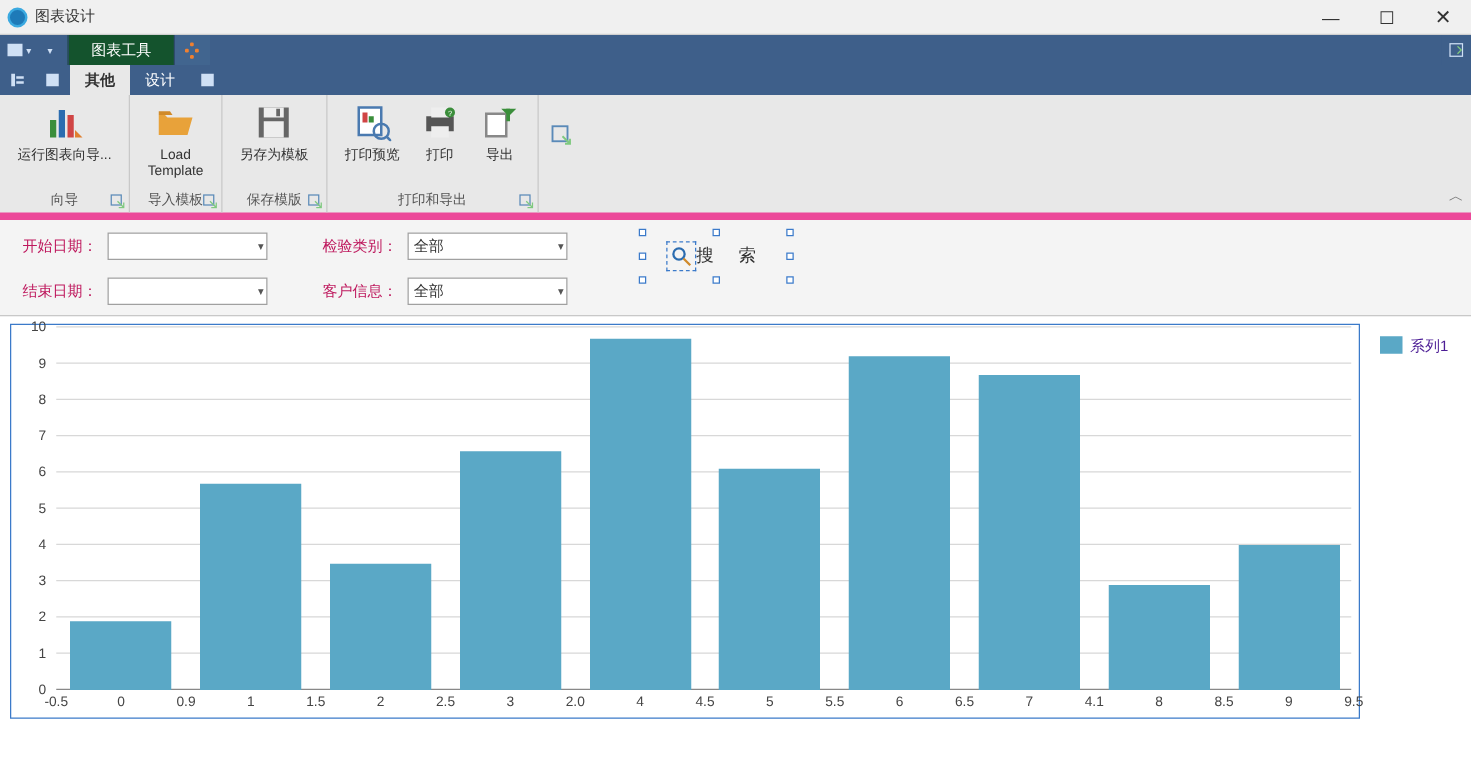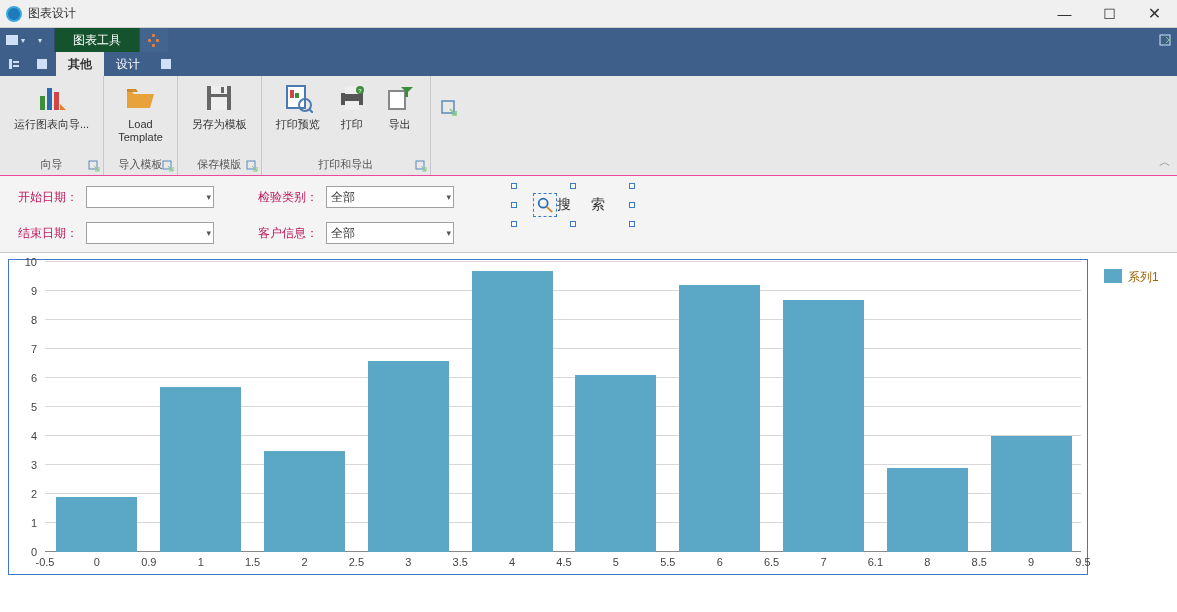--- a/index.html
+++ b/index.html
@@ -23,21 +23,21 @@
   .ribbon-tabs .orange-btn .dots { width: 12px; height: 12px; position: relative; }
   .ribbon-tabs .orange-btn .dots span { position: absolute; width: 3px; height: 3px; background: #f08030; border-radius: 1px; }
   .ribbon-tabs .right-icon { position: absolute; right: 0; top: 0; width: 24px; height: 24px; display: flex; align-items: center; justify-content: center; color: #cfe0f5; background: #3e5f8a; }
 
   .ribbon-tabs2 { height: 24px; background: #3e5f8a; display: flex; align-items: stretch; }
   .ribbon-tabs2 .mini { width: 28px; display: flex; align-items: center; justify-content: center; color: #cfe0f5; }
   .ribbon-tabs2 .tab { padding: 0 12px; display: flex; align-items: center; color: #fff; font-size: 12px; cursor: default; }
   .ribbon-tabs2 .tab.active { background: #e8e8e8; color: #333; font-weight: bold; }
 
   
-  .ribbon-body { height: 100px; background: #e8e8e8; border-bottom: 1px solid #ec4899; display: flex; position: relative; }
+  .ribbon-body { height: 100px; background: #e8e8e8; border-bottom: 6px solid #ec4899; display: flex; position: relative; }
   .ribbon-group { border-right: 1px solid #c8c8c8; padding: 4px 8px 0 8px; display: flex; flex-direction: column; align-items: center; position: relative; }
   .ribbon-group .grp-content { flex: 1; display: flex; align-items: flex-start; gap: 4px; }
   .ribbon-group .grp-label { font-size: 11px; color: #555; padding: 2px 0 3px 0; text-align: center; width: 100%; }
   .ribbon-group .corner { position: absolute; right: 3px; bottom: 3px; width: 12px; height: 12px; }
   .ribbon-group .corner svg { width: 12px; height: 12px; }
   .big-btn { display: flex; flex-direction: column; align-items: center; justify-content: flex-start; padding: 2px 6px; min-width: 56px; gap: 4px; cursor: default; }
   .big-btn .icon-slot { width: 32px; height: 32px; display: flex; align-items: center; justify-content: center; }
   .big-btn .lbl { font-size: 11px; color: #333; text-align: center; line-height: 1.2; white-space: pre-line; }
   .small-extra { width: 24px; height: 24px; display: flex; align-items: center; justify-content: center; margin-top: 20px; margin-left: 6px; }
   .ribbon-collapse { position: absolute; right: 6px; bottom: 4px; font-size: 12px; color: #777; }
@@ -57,21 +57,21 @@
   .search-wrap .h-tm { top: -4px; left: 50%; margin-left: -3px; } .search-wrap .h-bm { bottom: -4px; left: 50%; margin-left: -3px; }
   .search-wrap .h-lm { left: -4px; top: 50%; margin-top: -3px; } .search-wrap .h-rm { right: -4px; top: 50%; margin-top: -3px; }
   .search-btn-icon { width: 24px; height: 24px; border: 1px dashed #3b7ac9; padding: 2px; display: flex; align-items: center; justify-content: center; }
   .search-label { font-size: 14px; color: #333; letter-spacing: 8px; }
 
   
   .chart-area { display: flex; padding: 6px 8px 0 8px; height: 328px; }
   .chart-box { border: 1px solid #3b7ac9; flex: 0 0 1080px; height: 316px; position: relative; background: #fff; }
   .legend { margin-left: 16px; display: flex; align-items: flex-start; padding-top: 10px; }
   .legend .sw { width: 18px; height: 14px; background: #5aa8c6; margin-right: 6px; }
-  .legend .lg-lbl { font-size: 12px; color: #a16207; }
+  .legend .lg-lbl { font-size: 12px; color: #4c1d95; }
 
   .plot { position: absolute; left: 36px; right: 6px; top: 4px; bottom: 22px; }
   .y-axis { position: absolute; left: 0; top: 4px; bottom: 22px; width: 32px; }
   .y-tick { position: absolute; right: 4px; font-size: 11px; color: #444; transform: translateY(50%); }
   .x-axis { position: absolute; left: 36px; right: 6px; bottom: 0; height: 20px; }
   .x-tick { position: absolute; font-size: 11px; color: #444; transform: translateX(-50%); top: 2px; }
   .gridline { position: absolute; left: 0; right: 0; height: 1px; background: #d8d8d8; }
   .baseline { position: absolute; left: 0; right: 0; bottom: 0; height: 1px; background: #888; }
   .bar { position: absolute; bottom: 0; background: #5aa8c6; }
 
@@ -362,29 +362,29 @@
       </div>
     <div class="x-axis" id="x-axis">
         <div class="x-tick" style="left: 0px;">-0.5</div>
         <div class="x-tick" style="left: 51.9px;">0</div>
         <div class="x-tick" style="left: 103.8px;">0.9</div>
         <div class="x-tick" style="left: 155.7px;">1</div>
         <div class="x-tick" style="left: 207.6px;">1.5</div>
         <div class="x-tick" style="left: 259.5px;">2</div>
         <div class="x-tick" style="left: 311.4px;">2.5</div>
         <div class="x-tick" style="left: 363.3px;">3</div>
-        <div class="x-tick" style="left: 415.2px;">3.5</div>
+        <div class="x-tick" style="left: 415.2px;">2.0</div>
         <div class="x-tick" style="left: 467.1px;">4</div>
         <div class="x-tick" style="left: 519px;">4.5</div>
         <div class="x-tick" style="left: 570.9px;">5</div>
         <div class="x-tick" style="left: 622.8px;">5.5</div>
         <div class="x-tick" style="left: 674.7px;">6</div>
         <div class="x-tick" style="left: 726.6px;">6.5</div>
         <div class="x-tick" style="left: 778.5px;">7</div>
-        <div class="x-tick" style="left: 830.4px;">6.1</div>
+        <div class="x-tick" style="left: 830.4px;">4.1</div>
         <div class="x-tick" style="left: 882.3px;">8</div>
         <div class="x-tick" style="left: 934.2px;">8.5</div>
         <div class="x-tick" style="left: 986.1px;">9</div>
         <div class="x-tick" style="left: 1038px;">9.5</div>
       </div>
   </div>
   <div class="legend">
     <div class="sw"></div>
     <div class="lg-lbl">系列1</div>
   </div>

